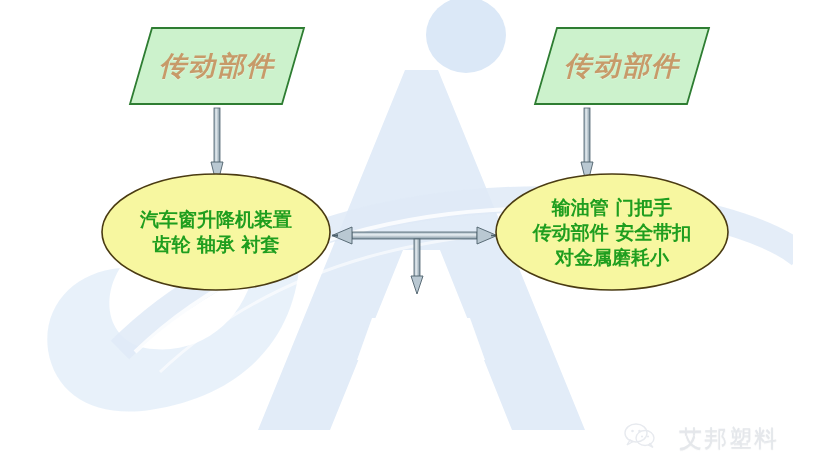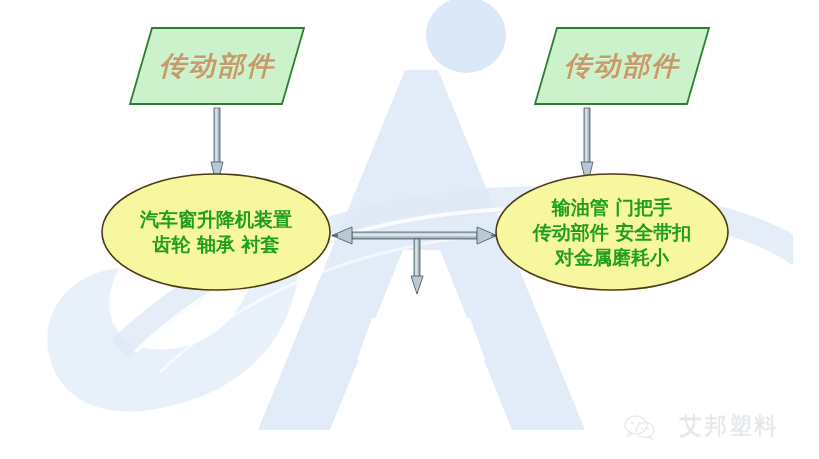--- a/index.html
+++ b/index.html
@@ -106,24 +106,24 @@
     left: 0; top: 0;
     width: 819px; height: 459px;
     z-index: 2;
     pointer-events: none;
   }
 
   
   #footer-watermark {
     position: absolute;
     right: 14px;
-    bottom: 18px;
+    bottom: 5px;
     z-index: 4;
     display: flex;
-    align-items: flex-end;
+    align-items: flex-start;
     gap: 22px;
     opacity: 0.92;
   }
   #footer-watermark .wm-text {
     font-family: "DejaVu Sans", "Liberation Sans", sans-serif;
     font-size: 23px;
     letter-spacing: 2px;
     color: #e3e6ea;
     text-shadow: 0 1px 1px rgba(200,205,212,0.55);
   }

